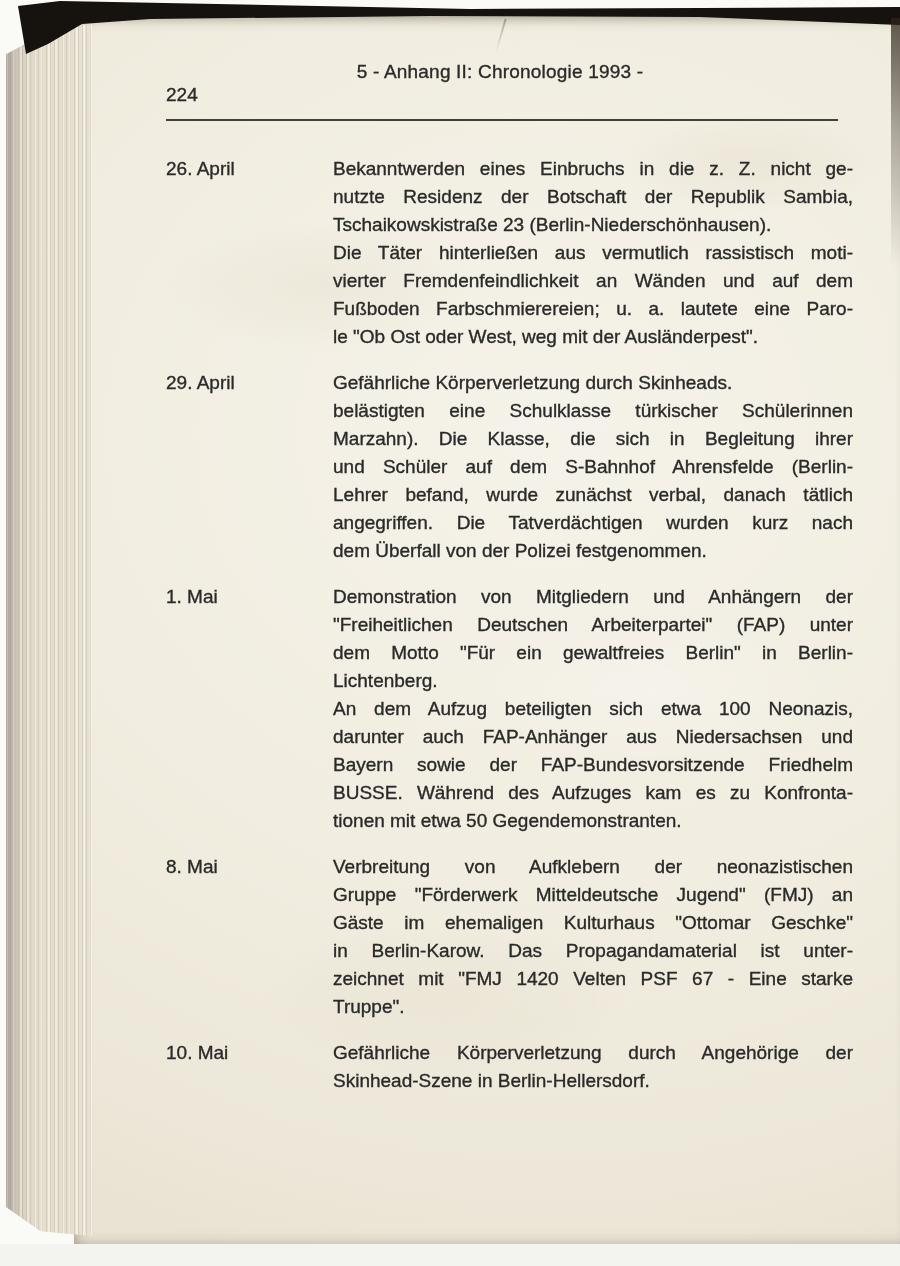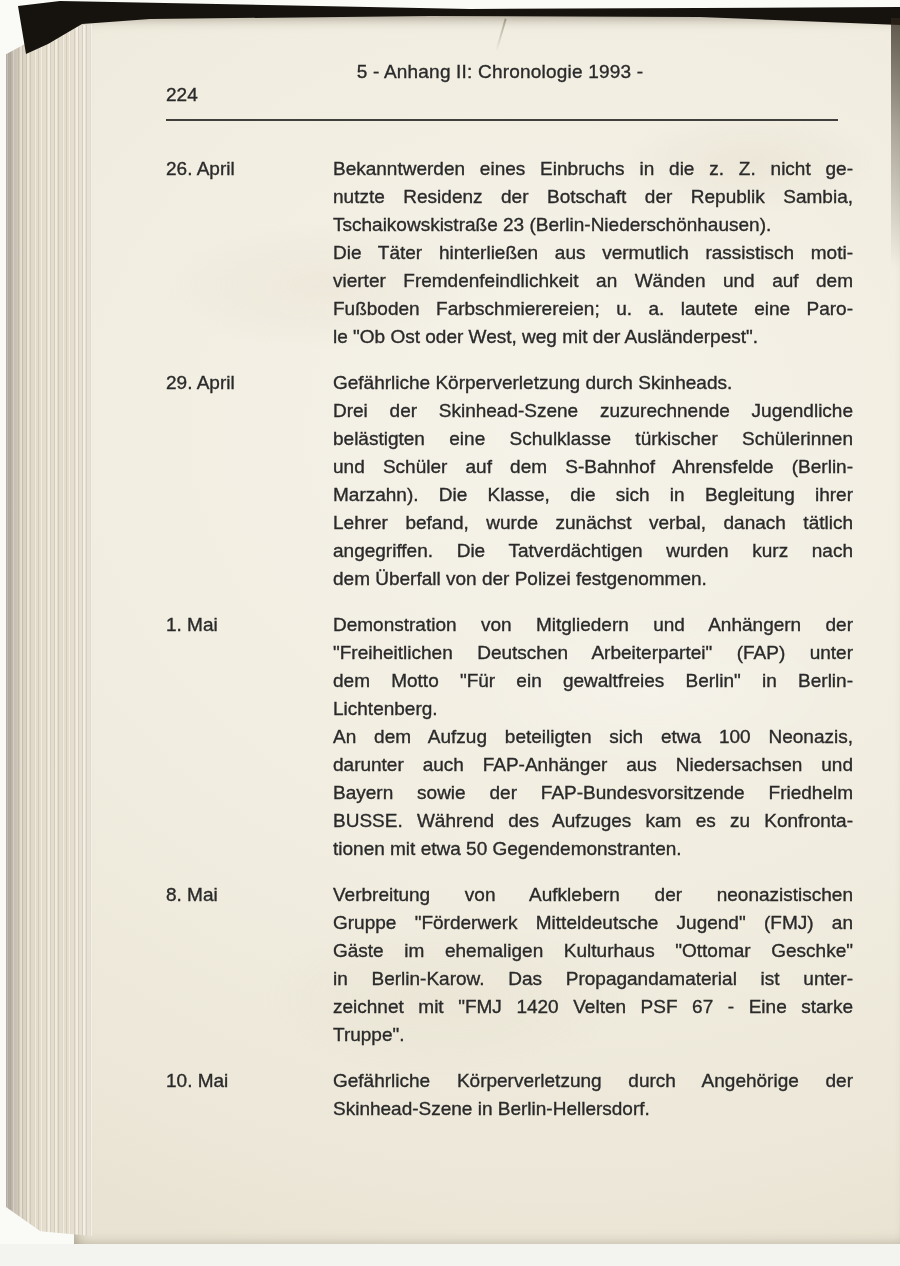--- a/index.html
+++ b/index.html
@@ -110,24 +110,23 @@
           <div class="text-line">Die Täter hinterließen aus vermutlich rassistisch moti-</div>
           <div class="text-line">vierter Fremdenfeindlichkeit an Wänden und auf dem</div>
           <div class="text-line">Fußboden Farbschmierereien; u. a. lautete eine Paro-</div>
           <div class="text-line para-end">le "Ob Ost oder West, weg mit der Ausländerpest".</div>
         </div>
       </div>
       <div class="entry">
         <div class="entry-date">29. April</div>
         <div class="entry-body">
           <div class="text-line para-end">Gefährliche Körperverletzung durch Skinheads.</div>
-          <div class="text-line">Drei der Skinhead-Szene zuzurechnende Jugendliche</div>
           <div class="text-line">belästigten eine Schulklasse türkischer Schülerinnen</div>
+          <div class="text-line">Marzahn). Die Klasse, die sich in Begleitung ihrer</div>
           <div class="text-line">und Schüler auf dem S-Bahnhof Ahrensfelde (Berlin-</div>
-          <div class="text-line">Marzahn). Die Klasse, die sich in Begleitung ihrer</div>
           <div class="text-line">Lehrer befand, wurde zunächst verbal, danach tätlich</div>
           <div class="text-line">angegriffen. Die Tatverdächtigen wurden kurz nach</div>
           <div class="text-line para-end">dem Überfall von der Polizei festgenommen.</div>
         </div>
       </div>
       <div class="entry">
         <div class="entry-date">1. Mai</div>
         <div class="entry-body">
           <div class="text-line">Demonstration von Mitgliedern und Anhängern der</div>
           <div class="text-line">"Freiheitlichen Deutschen Arbeiterpartei" (FAP) unter</div>

